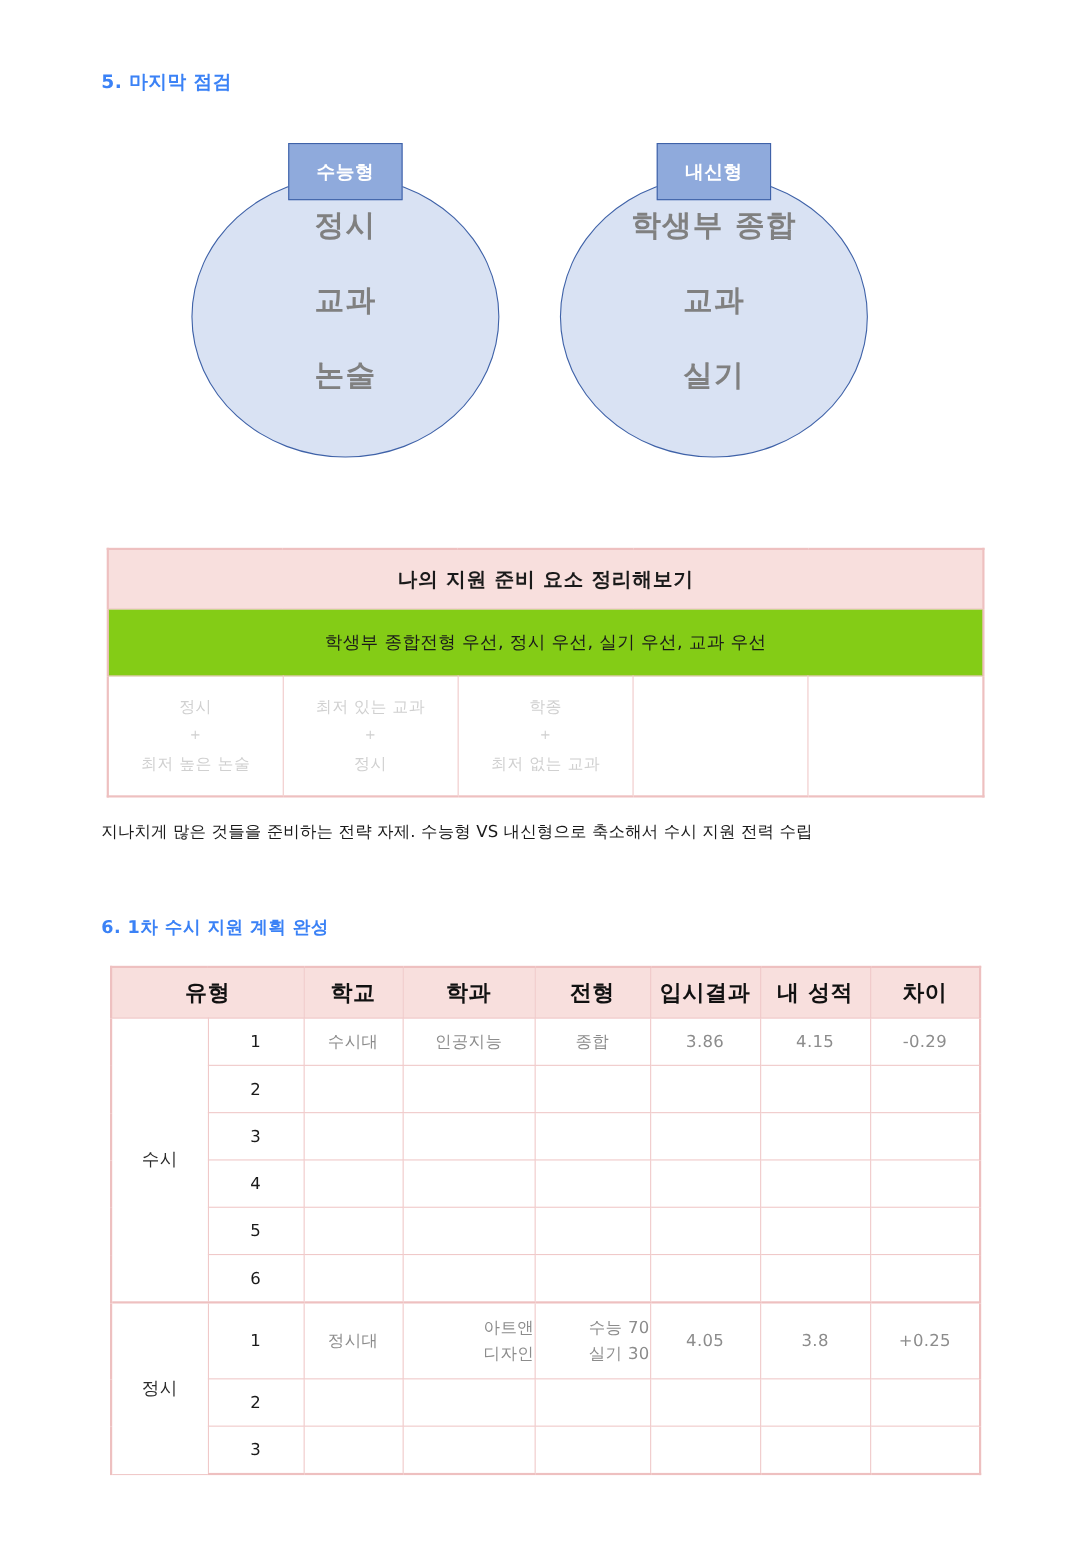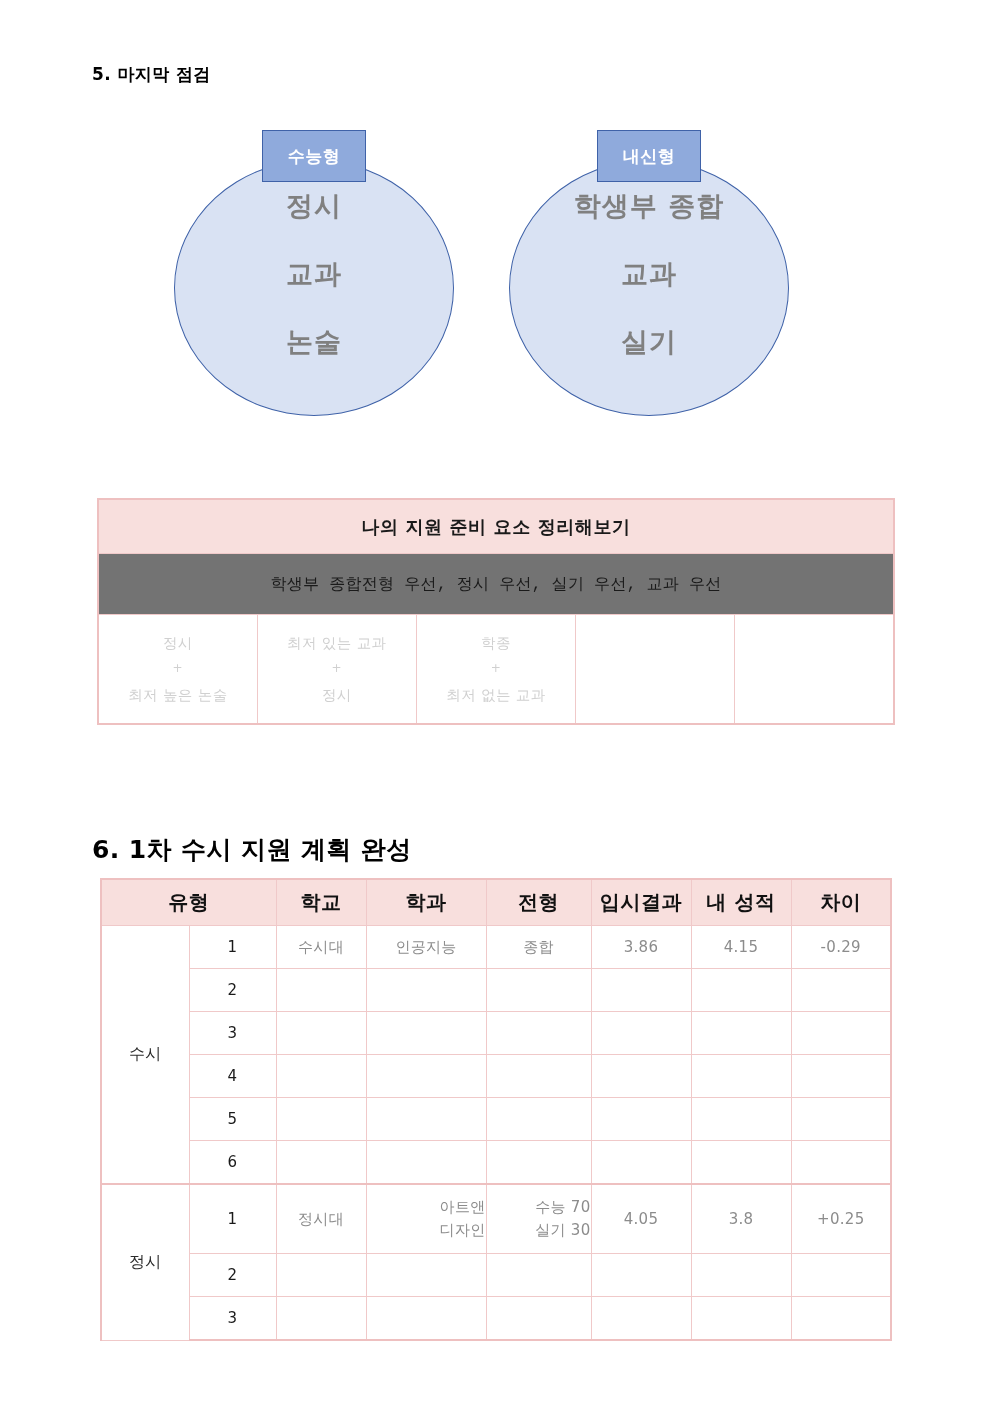--- a/index.html
+++ b/index.html
@@ -22,25 +22,25 @@
     width: 992px;
     height: 1403px;
   }
 
   
   .section-heading {
     position: absolute;
     font-size: 17px;
     font-weight: 700;
     letter-spacing: 0.4px;
-    color: #000000;
+    color: #3b82f6;
     white-space: nowrap;
   }
   #heading-5 { left: 92px; top: 63px; }
-  #heading-6 { left: 92px; top: 833px; font-size: 25px; }
+  #heading-6 { left: 92px; top: 833px; font-size: 16px; }
 
   
   .diagram {
     position: absolute;
     left: 0;
     top: 130px;
     width: 992px;
     height: 300px;
   }
   .circle-group { position: absolute; }
@@ -127,26 +127,25 @@
   }
   #table-prep .t1-title {
     background: #f8dfdd;
     height: 53px;
     font-size: 18px;
     font-weight: 700;
     letter-spacing: 0.6px;
     color: #1a1a1a;
   }
   #table-prep .t1-sub {
-    background: #737373;
+    background: #84cc16;
     height: 60px;
     font-size: 16px;
     color: #1a1a1a;
     letter-spacing: 0.3px;
-    font-family: Liberation Mono, monospace;
   }
   #table-prep .t1-cell {
     background: #ffffff;
     height: 108px;
     color: #d0d0d0;
     font-size: 14.5px;
     line-height: 1.95;
     letter-spacing: 0.4px;
   }
   #table-prep .t1-cell .plus { font-size: 12px; }
@@ -263,20 +262,21 @@
         <td class="t1-cell tbl-outer-bottom tbl-outer-right" style="width:20%">
           <div></div>
           <div class="plus"></div>
           <div></div>
         </td>
       </tr>
     </tbody>
   </table>
 
   <div id="note-block">
+    <div>지나치게 많은 것들을 준비하는 전략 자제. 수능형 VS 내신형으로 축소해서 수시 지원 전력 수립</div>
   </div>
 
   <div class="section-heading" id="heading-6">6. 1차 수시 지원 계획 완성</div>
 
   <table class="doc-table" id="table-plan">
     <colgroup>
       <col style="width:88px">
       <col style="width:87px">
       <col style="width:90px">
       <col style="width:120px">

